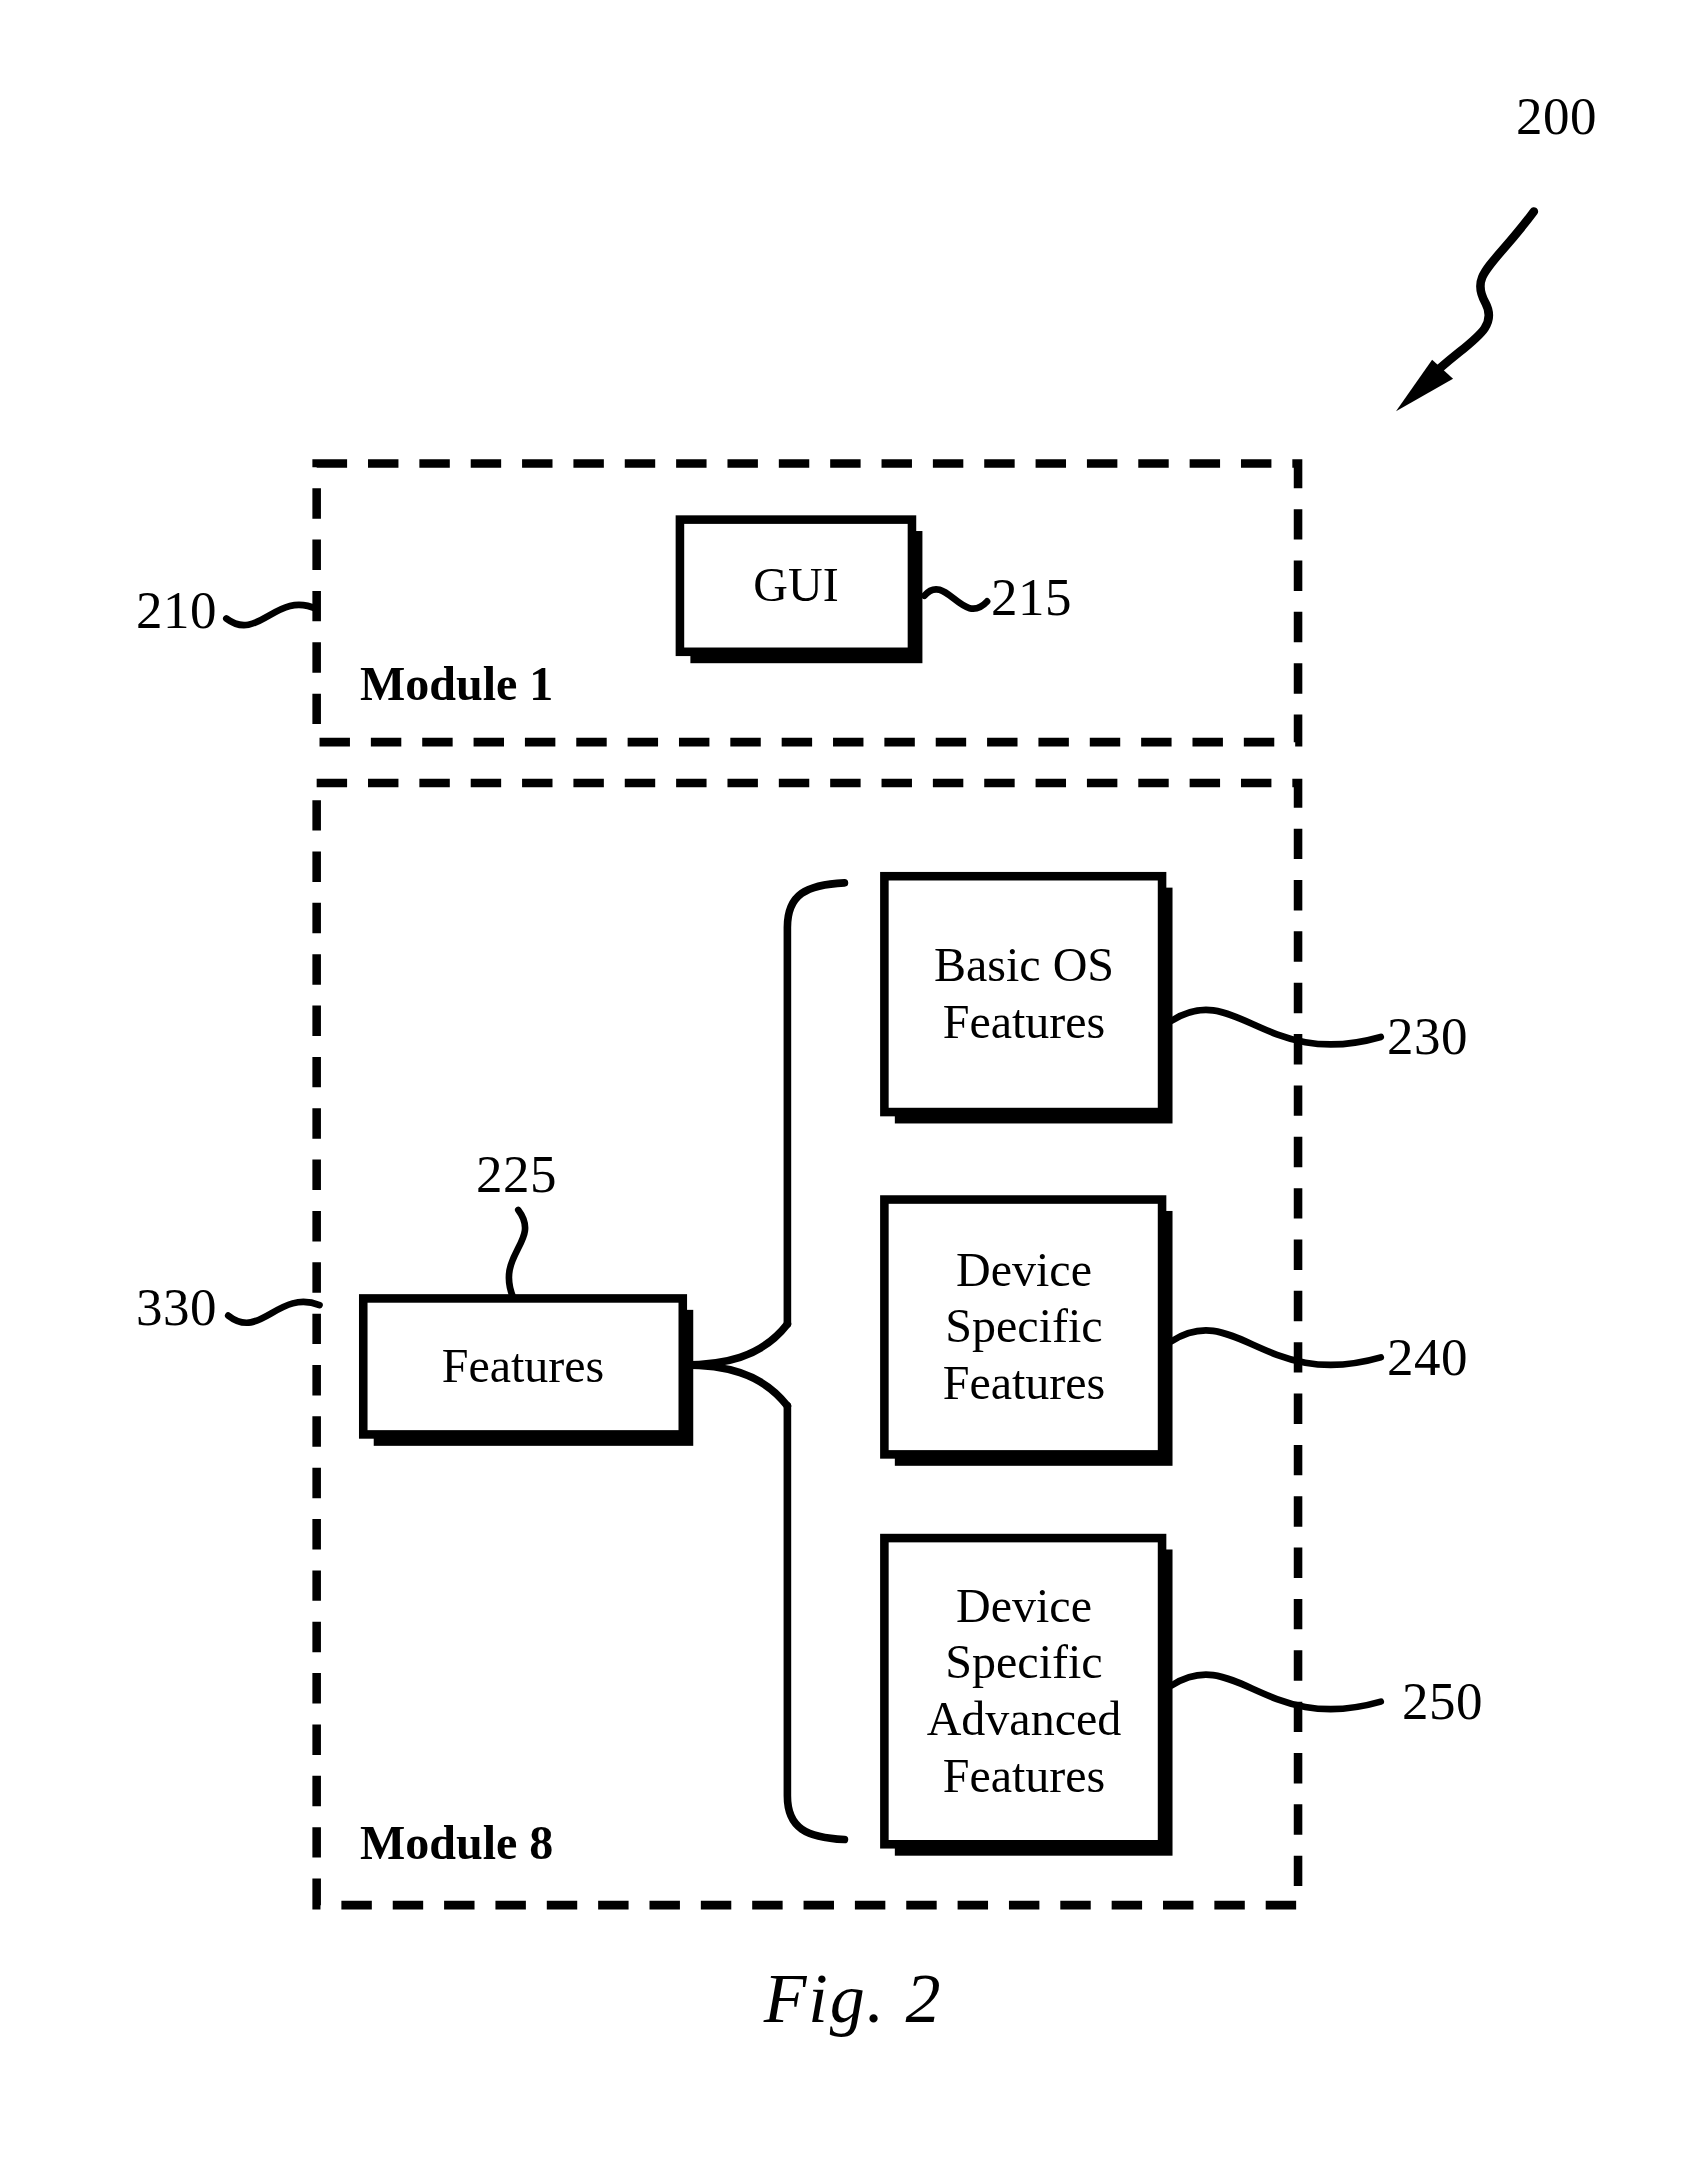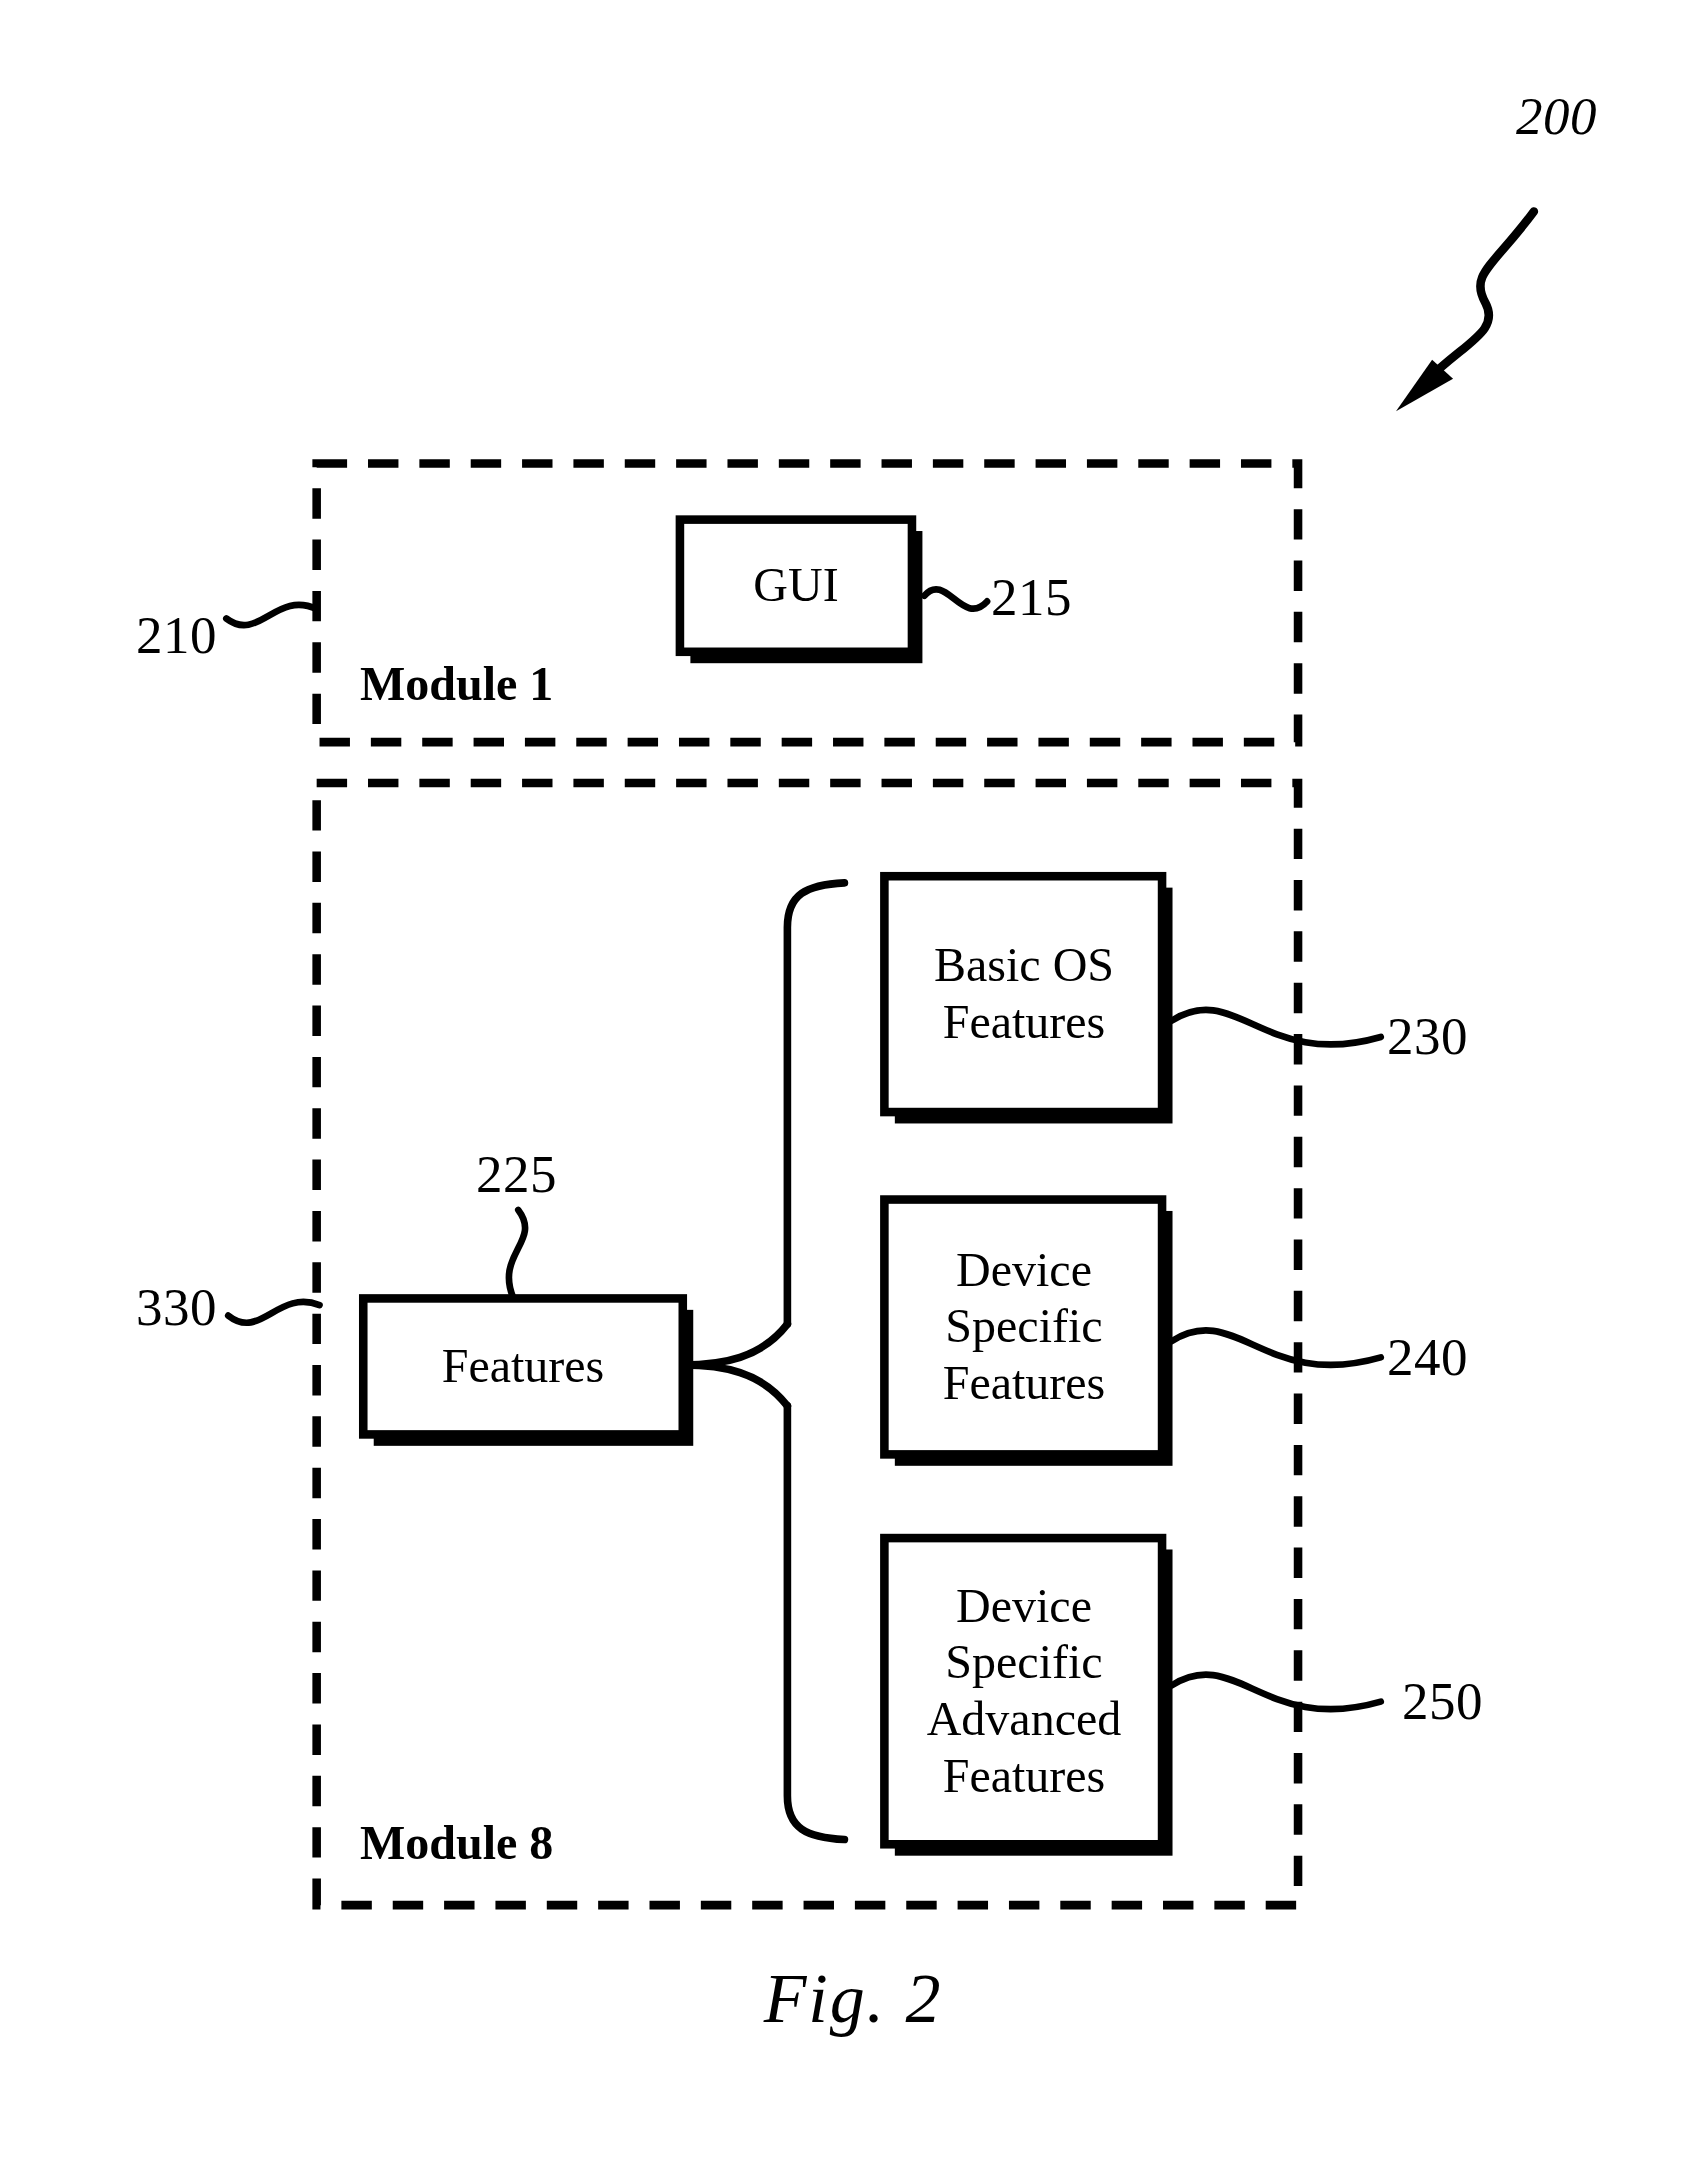--- a/index.html
+++ b/index.html
@@ -110,23 +110,23 @@
     <path d="M 1232 1772 C 1300 1729 1330 1824 1452 1789" fill="none" stroke="#000" stroke-width="7" stroke-linecap="round"></path>
 
     <g>
       <path d="M 1613 222 C 1570 280 1545 288 1562 318
                C 1578 348 1540 360 1500 400" fill="none" stroke="#000" stroke-width="9" stroke-linecap="round"></path>
       <polygon points="1468,432 1528,398 1506,378" fill="#000"></polygon>
     </g>
 
   </svg>
 
-  <div class="lbl ref-num" style="left:1516px; top:88px;font-style:italic;">200</div>
+  <div class="lbl ref-num" style="left:1516px; top:88px;">200</div>
 
-  <div class="lbl ref-num" style="left:136px; top:582px;margin-top:25px;">210</div>
+  <div class="lbl ref-num" style="left:136px; top:582px;">210</div>
 
   <div class="lbl module-name" style="left:360px; top:658px;">Module 1</div>
 
   <div class="box-label" style="left:680px; top:519px; width:232px; height:132px;">GUI</div>
 
   <div class="lbl ref-num" style="left:991px; top:569px;">215</div>
 
   <div class="lbl ref-num" style="left:136px; top:1279px;">330</div>
 
   <div class="lbl module-name" style="left:360px; top:1817px;">Module 8</div>

